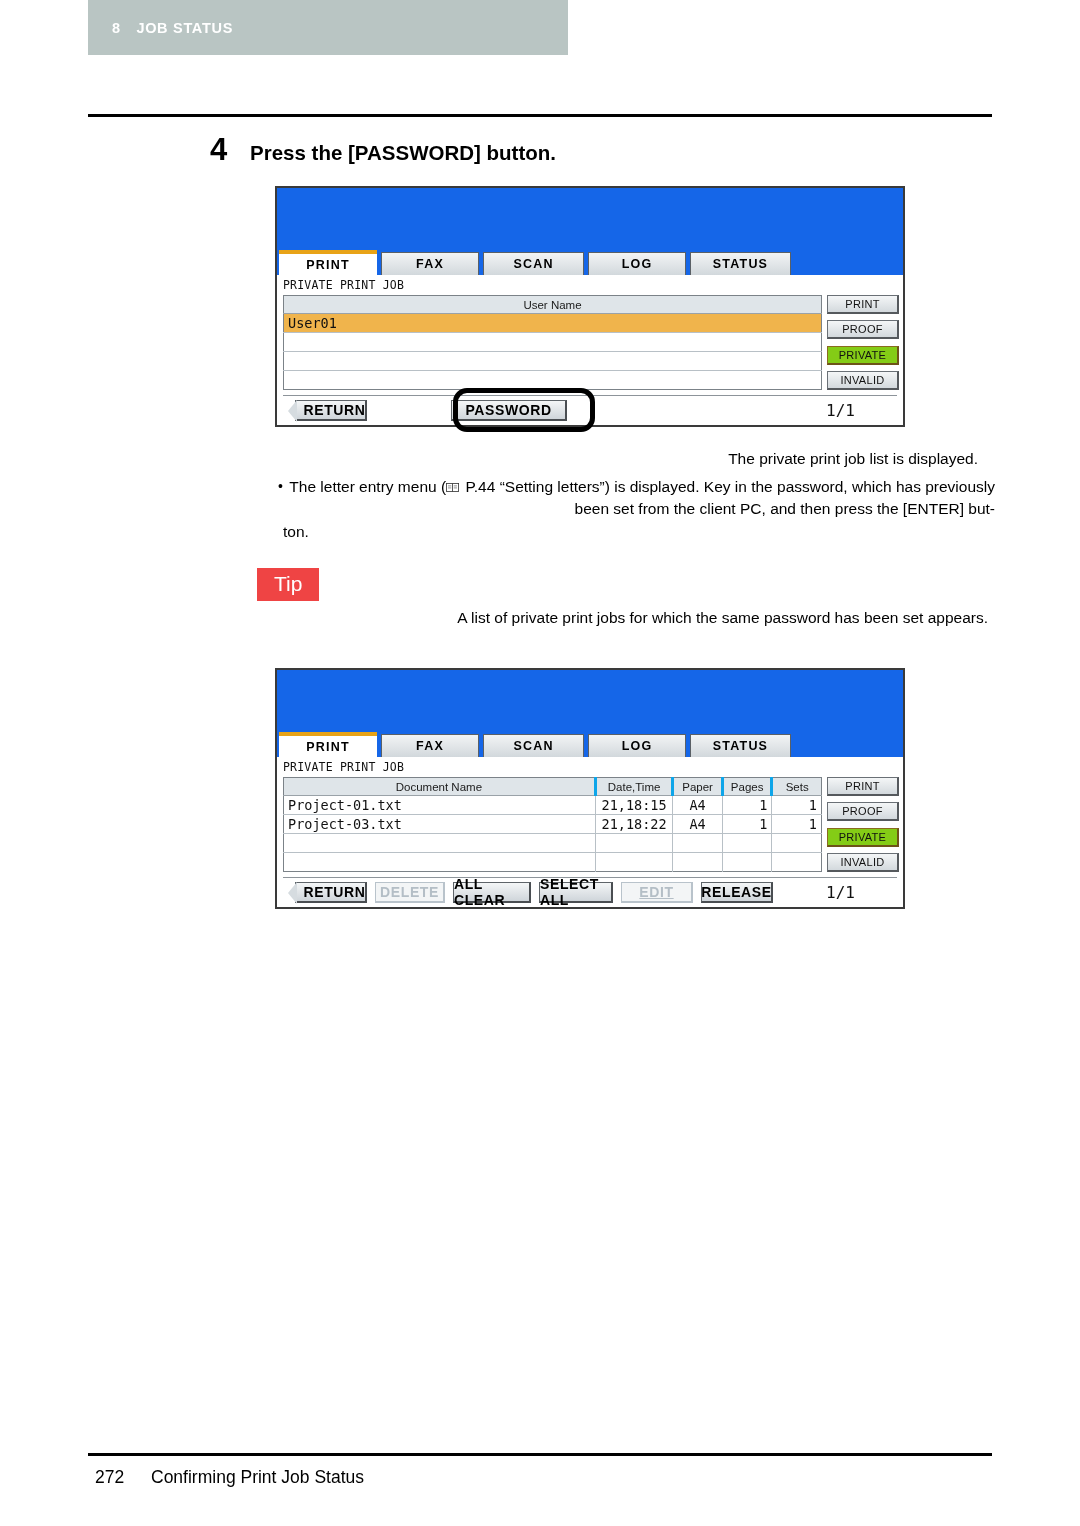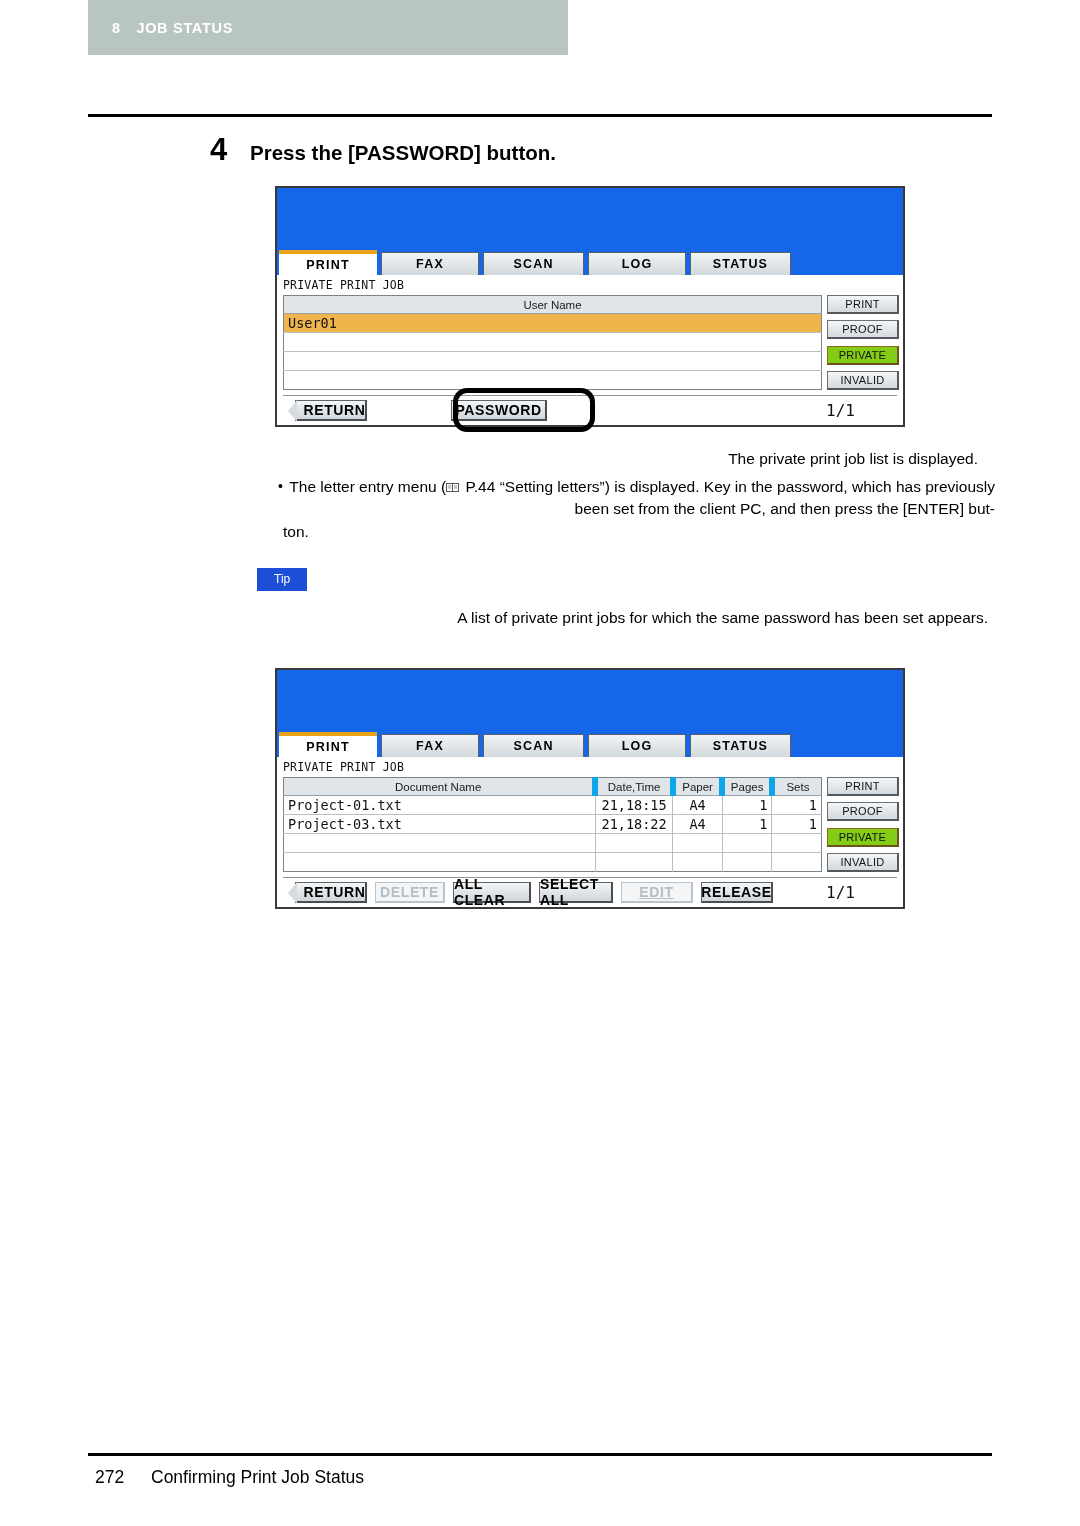--- a/index.html
+++ b/index.html
@@ -103,21 +103,21 @@
   .listwrap { display:flex; padding:0 4px 0 6px; }
   .listtable {
     flex:1;
     border:1px solid #7b8288;
     border-collapse:collapse;
     background:#fff;
     table-layout:fixed;
   }
   .listtable th {
     background:#dfe5e9;
-    border-right:6px solid #0ea5e9;
+    border-right:3px solid #0ea5e9;
     border-bottom:1px solid #9aa2a8;
     font-size:11.5px; font-weight:normal; color:#1a1a1a;
     height:18px; padding:0 3px;
     font-family:"Liberation Sans", sans-serif;
   }
   .listtable th:last-child { border-right:none; }
   .listtable td {
     border-right:1px solid #b8c0c6;
     border-bottom:1px solid #b8c0c6;
     height:19px;
@@ -218,22 +218,22 @@
   .bullet-dot { width:18px; flex:none; font-size:14px; line-height:1.45; }
   .bookicon {
     display:inline-block;
     width:13px; height:11px;
     vertical-align:-1px;
     margin-right:2px;
   }
 
   .tipbox {
     position:absolute;
-    background:#1d4ed8; color:#fff;
-    font-size:12px;
+    background:#ef4444; color:#fff;
+    font-size:21px;
     padding:4px 17px 5px 17px;
     font-weight:normal;
   }
 
   
   .footer {
     position:absolute; left:95px; top:1467px;
     display:flex; align-items:baseline;
   }
   .footer .pg { font-size:17.5px; color:#000; width:56px; }
@@ -307,21 +307,21 @@
           </div>
         <div class="sbtn">
             <span>INVALID</span>
           </div>
       </div>
     </div>
     <div class="footbar">
       <div class="fbtn ret" style="width:72px; margin-left:12px;">
           <span>RETURN</span>
         </div>
-      <div class="fbtn" style="width:96px; margin-left:84px;">
+      <div class="fbtn" style="width:116px; margin-left:84px;">
           <span>PASSWORD</span>
         </div>
       <span class="pageno">1/1</span>
     </div>
   </div>
   <div class="pw-ring" style="left:176px; top:200px; width:142px; height:44px;"></div>
 </div>
 
 <div class="bodytext" style="left:258px; top:448px; width:720px;">
   <div>The private print job list is displayed.</div>

